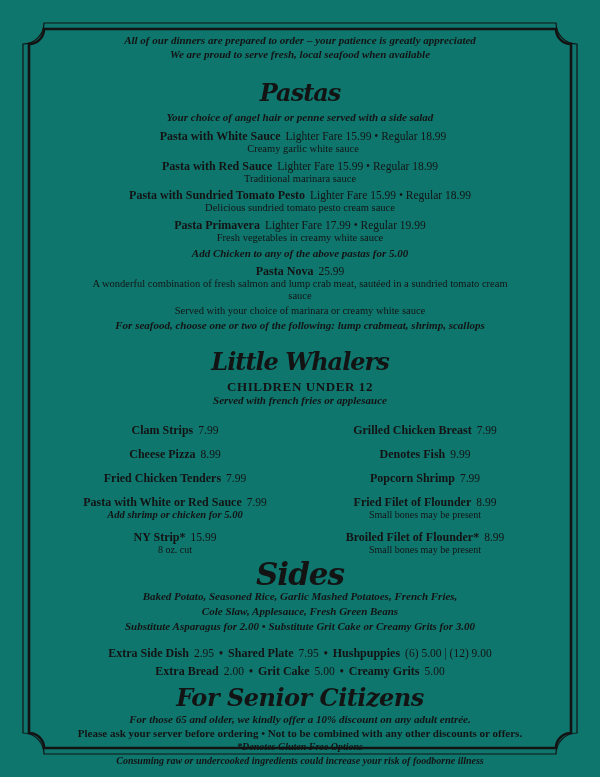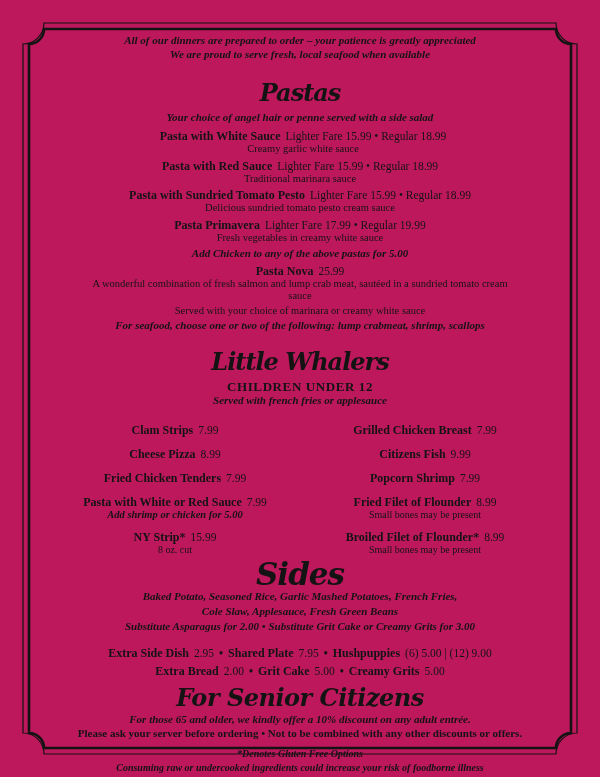--- a/index.html
+++ b/index.html
@@ -1,19 +1,19 @@
 <!DOCTYPE html>
 <html><head>
 <meta charset="utf-8">
 <style>
   html,body{margin:0;padding:0;background:#ffffff;}
   .page{
     position:relative;
     width:600px;height:777px;
-    background:#be185d;
+    background:#0f766e;
     color:#131313;
     font-family:"Liberation Serif","DejaVu Serif",serif;
     overflow:hidden;
   }
   .frame{position:absolute;left:0;top:0;width:600px;height:777px;}
   .content{
     position:absolute;left:0;top:0;right:0;
     padding-top:33px;
     text-align:center;
   }
@@ -48,21 +48,21 @@
   .kdesc{font-size:10px;line-height:11px;}
   .sides-title{margin-top:4px;}
   .inc{font-size:11px;line-height:15px;}
   .subs{font-size:11px;line-height:15px;}
   .ex{font-size:11.5px;line-height:20px;margin-top:9px;}
   .ex2{margin-top:1px;line-height:15px;}
   .sepd{margin:0 5px;font-weight:700;}
   .sen-title{margin-top:6px;letter-spacing:-0.5px;}
   .sen1{font-size:11px;line-height:14px;margin-top:1px;}
   .sen2{font-size:11px;line-height:15px;font-weight:700;}
-  .foot1{font-size:10px;line-height:12.5px;margin-top:7px;}
+  .foot1{font-size:10px;line-height:12.5px;}
   .foot2{font-size:10px;line-height:13px;}
 </style>
 </head>
 <body>
 
 <div class="page">
 
   <svg class="frame" viewBox="0 0 600 777" aria-hidden="true">
     <path d="M44 23H556A21 21 0 0 0 577 44V733A21 21 0 0 0 556 754H44A21 21 0 0 0 23 733V44A21 21 0 0 0 44 23Z" fill="none" stroke="#131313" stroke-width="1.2"></path>
     <path d="M44 29H556A15 15 0 0 0 571 44V733A15 15 0 0 0 556 748H44A15 15 0 0 0 29 733V44A15 15 0 0 0 44 29Z" fill="none" stroke="#131313" stroke-width="2.6"></path>
@@ -114,21 +114,21 @@
         <p class="kl"><span class="nm">Clam Strips</span><span class="pr">7.99</span></p>
         <p class="kl"><span class="nm">Cheese Pizza</span><span class="pr">8.99</span></p>
         <p class="kl"><span class="nm">Fried Chicken Tenders</span><span class="pr">7.99</span></p>
         <p class="kl"><span class="nm">Pasta with White or Red Sauce</span><span class="pr">7.99</span></p>
         <p class="knote">Add shrimp or chicken for 5.00</p>
         <p class="kl"><span class="nm">NY Strip*</span><span class="pr">15.99</span></p>
         <p class="kdesc">8 oz. cut</p>
       </div>
       <div class="col">
         <p class="kl"><span class="nm">Grilled Chicken Breast</span><span class="pr">7.99</span></p>
-        <p class="kl"><span class="nm">Citizens Fish</span><span class="pr">9.99</span></p>
+        <p class="kl"><span class="nm">Denotes Fish</span><span class="pr">9.99</span></p>
         <p class="kl"><span class="nm">Popcorn Shrimp</span><span class="pr">7.99</span></p>
         <p class="kl"><span class="nm">Fried Filet of Flounder</span><span class="pr">8.99</span></p>
         <p class="kdesc">Small bones may be present</p>
         <p class="kl"><span class="nm">Broiled Filet of Flounder*</span><span class="pr">8.99</span></p>
         <p class="kdesc">Small bones may be present</p>
       </div>
     </div>
 
     <h1 class="script md2 sides-title" style="margin:4px 0 0;">Sides</h1>
     <p class="bi inc">Baked Potato, Seasoned Rice, Garlic Mashed Potatoes, French Fries,</p>

